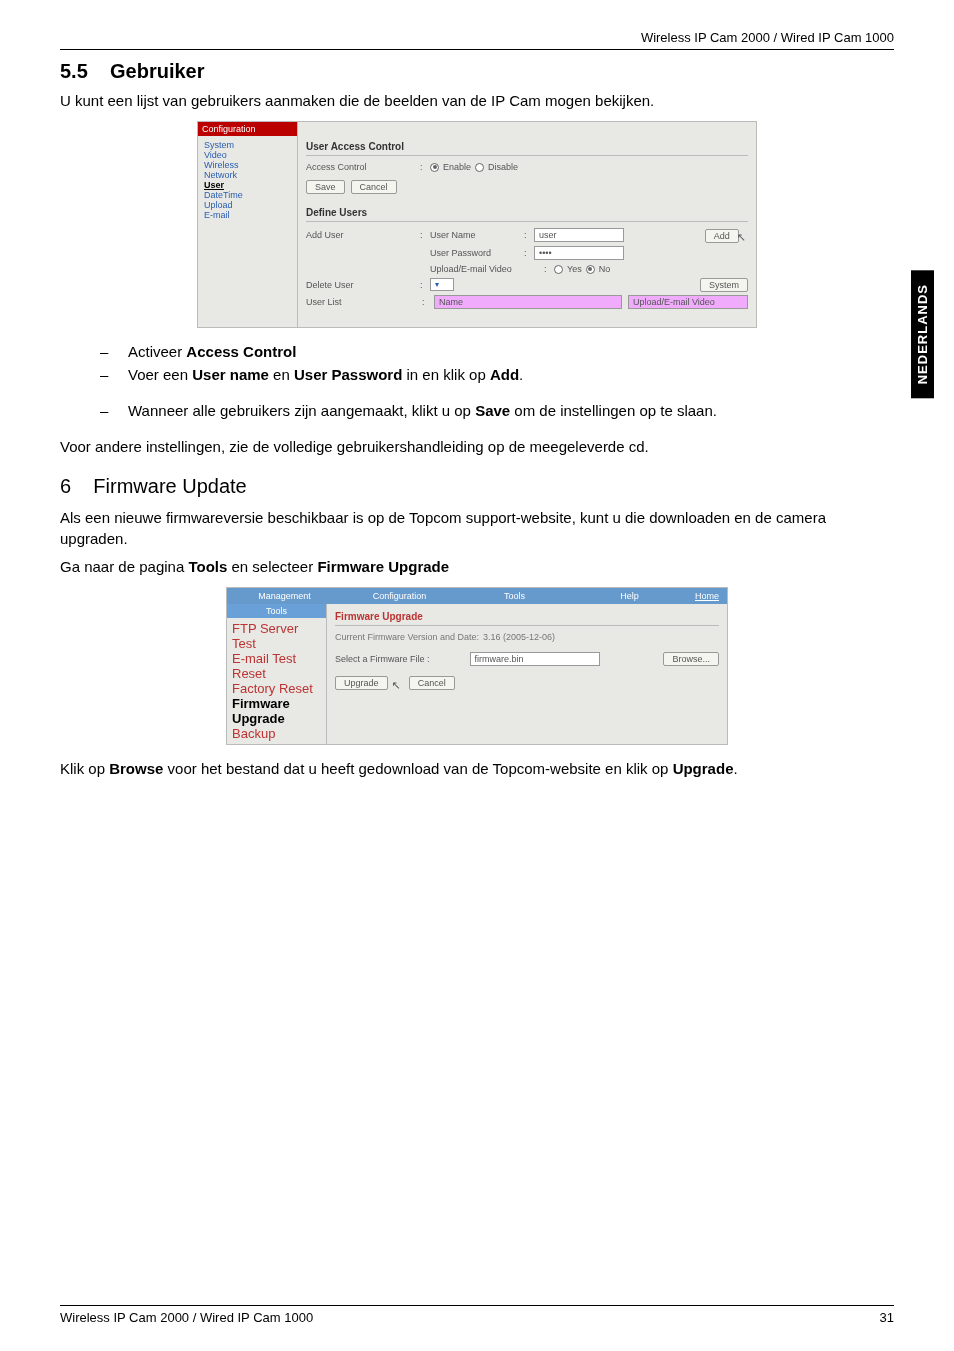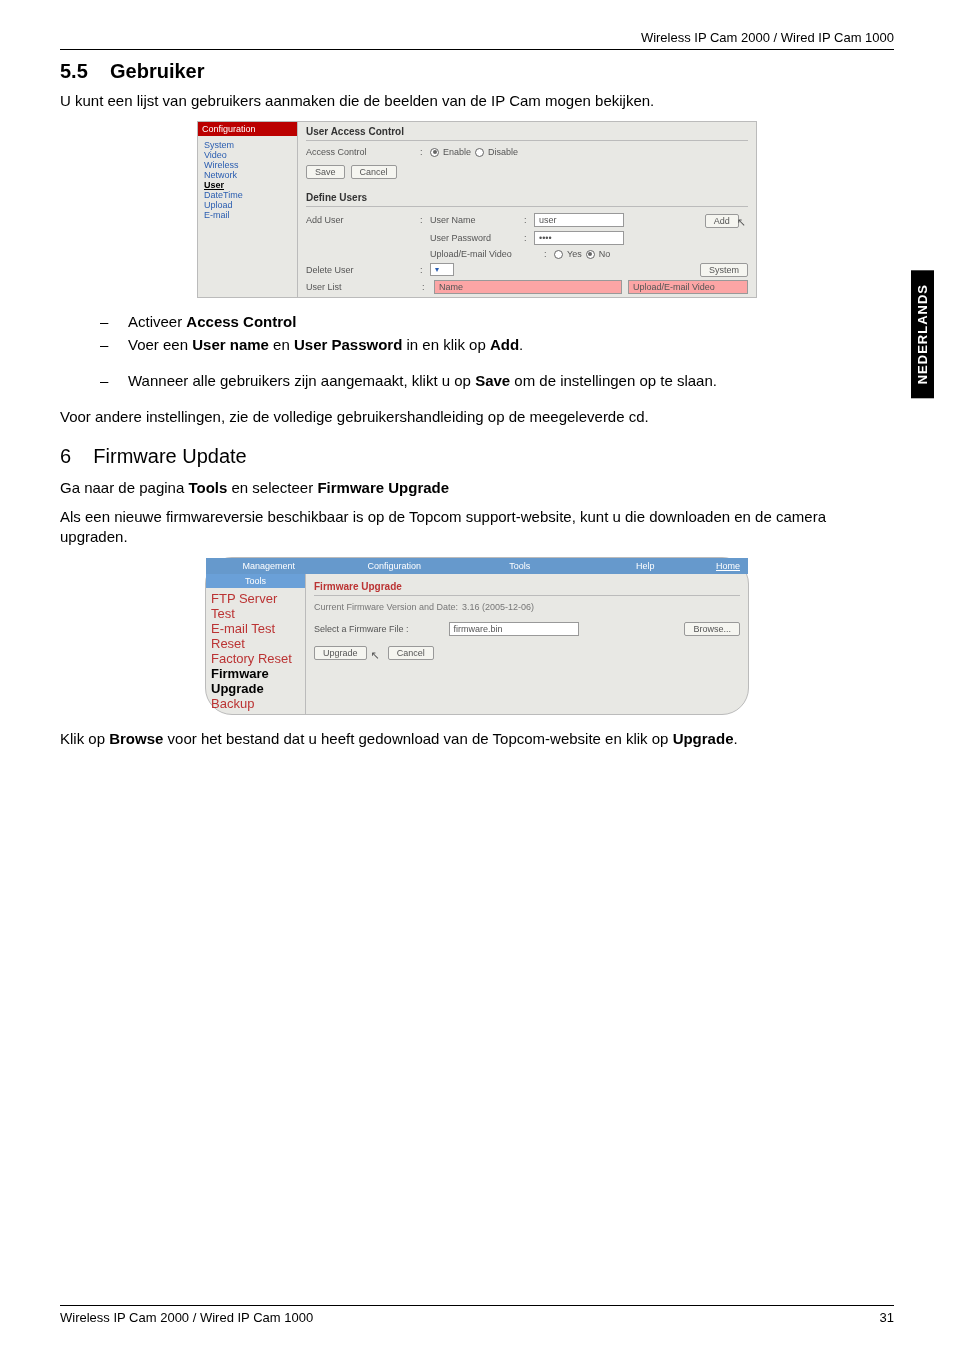--- a/index.html
+++ b/index.html
@@ -61,38 +61,38 @@
     border: 1px solid #bbb;
     font-size: 10px;
     color: #333;
   }
   .shot1 { width: 560px; }
   .shot1-row { display: flex; }
   .shot1-side { width: 100px; border-right: 1px solid #bbb; padding: 4px 6px; }
   .shot1-side .nav-hdr { background:#b00; color:#fff; padding:2px 4px; margin: -4px -6px 4px -6px; font-size:9px;}
   .shot1-side a { display:block; color:#2a5db0; font-size:9px;}
   .shot1-side .curr { color:#000; font-weight:bold; text-decoration: underline;}
-  .shot1-main { flex:1; padding: 1px 8px; }
+  .shot1-main { flex:1; padding: 16px 8px; }
   .sec-head { font-weight:bold; font-size:10px; padding:3px 0; border-bottom:1px solid #bbb; margin-bottom:4px;}
   .frow { display:flex; align-items:center; gap:4px; padding:2px 0; font-size:9px; color:#555;}
   .frow .lab { width:110px; }
   .frow .sep { width:6px; }
   .btn { background:#f5f5f0; border:1px solid #999; padding:1px 8px; font-size:9px; border-radius:2px; }
   .inp { background:#fff; border:1px solid #999; padding:1px 4px; font-size:9px; min-width:90px; display:inline-block;}
   .radio { width:9px; height:9px; border:1px solid #666; border-radius:50%; display:inline-block; vertical-align:middle; background:#fff; position:relative;}
   .radio.on::after{content:""; position:absolute; inset:1.5px; background:#666; border-radius:50%;}
   .sel { background:#fff; border:1px solid #999; padding:1px 4px; font-size:9px; min-width:24px; display:inline-flex; align-items:center; gap:4px;}
   .chev { font-size:8px; color:#2a5db0;}
   .col-r { margin-left:auto; }
   .userlist { display:flex; gap:6px; align-items:center;}
-  .ulbox { background:#fca5a5; border:1px solid #999; padding:1px 4px; flex:1;}
+  .ulbox { background:#f0abfc; border:1px solid #999; padding:1px 4px; flex:1;}
   .cursor-arrow { display:inline-block; font-size:11px; transform: translate(-2px,2px);}
 
   
-  .shot2 { width: 544px; border-radius: 27px; }
+  .shot2 { width: 502px; }
   .tabbar { display:flex; background:#6699cc; color:#fff; font-size:9px;}
   .tabbar div { flex:1; padding:3px 8px; text-align:center;}
   .tabbar .home { flex:0 0 auto; text-decoration:underline; }
   .shot2-row { display:flex; }
   .shot2-side { width:100px; border-right:1px solid #bbb; padding:3px 5px;}
   .shot2-side .nav-hdr2 { background:#6aa0d8; color:#fff; padding:2px 4px; margin:-3px -5px 3px -5px; text-align:center; font-size:9px;}
   .shot2-side a { display:block; color:#b33; font-size:13px;}
   .shot2-side .curr2 { color:#000; font-weight:bold;}
   .shot2-main { flex:1; padding:4px 8px;}
 
@@ -213,24 +213,24 @@
       </span>
     </div>
   </div>
 
   <div class="body-text" style="margin-top:16px;">Voor andere instellingen, zie de volledige gebruikershandleiding op de meegeleverde cd.</div>
 
   <div class="h1-title">
     <span>6</span>&nbsp;&nbsp;&nbsp;
     <span>Firmware Update</span>
   </div>
+  <div class="body-text">Als een nieuwe firmwareversie beschikbaar is op de Topcom support-website, kunt u die downloaden en de camera upgraden.</div>
   <div class="body-text">
     <span>Ga naar de pagina </span><strong>Tools</strong><span> en selecteer </span><strong>Firmware Upgrade</strong>
   </div>
-  <div class="body-text">Als een nieuwe firmwareversie beschikbaar is op de Topcom support-website, kunt u die downloaden en de camera upgraden.</div>
 
   <div class="shot shot2">
     <div class="tabbar">
       <div>Management</div>
       <div>Configuration</div>
       <div>Tools</div>
       <div>Help</div>
       <div class="home">Home</div>
     </div>
     <div class="shot2-row">

